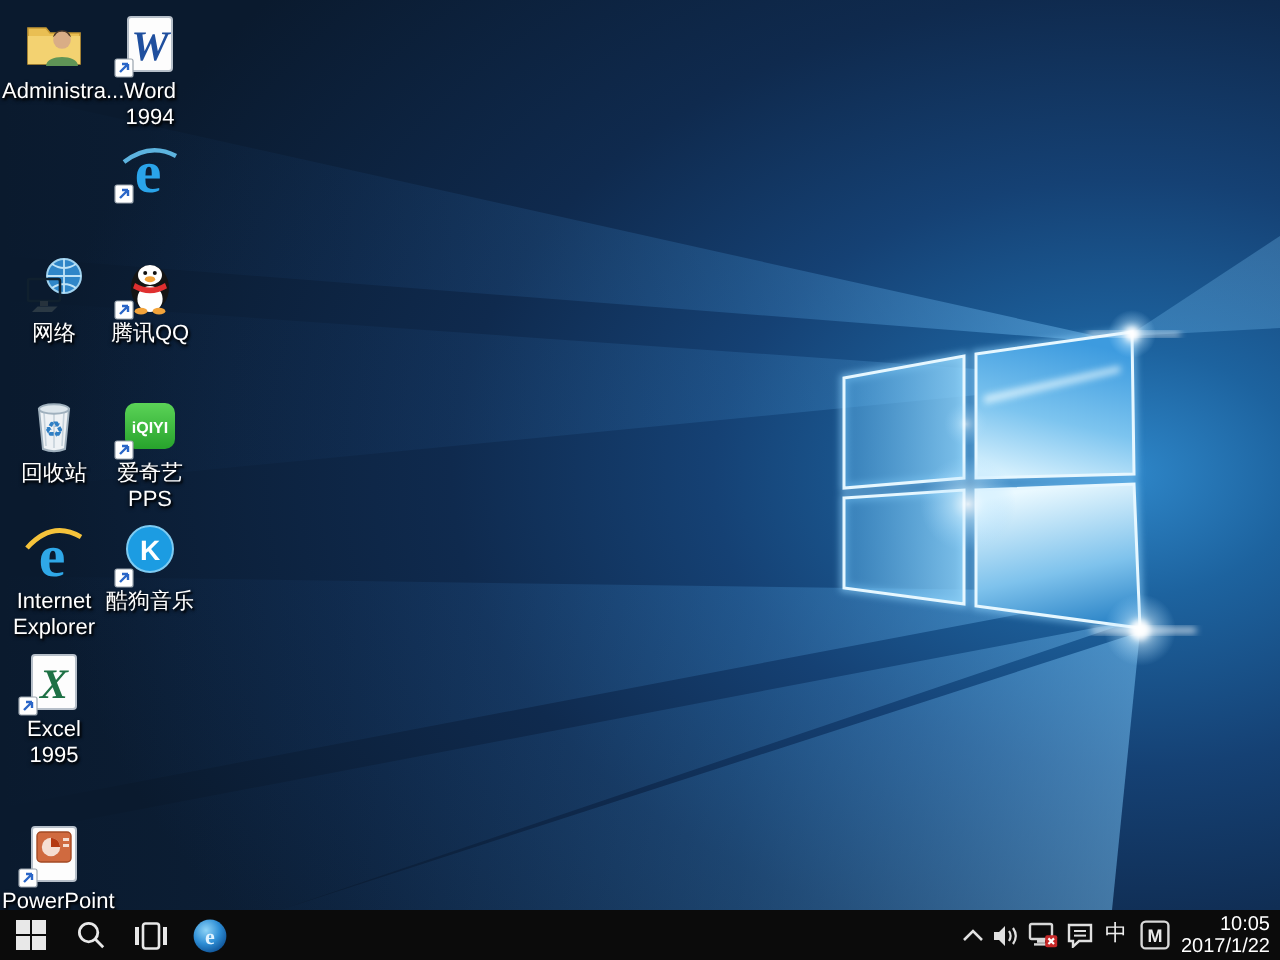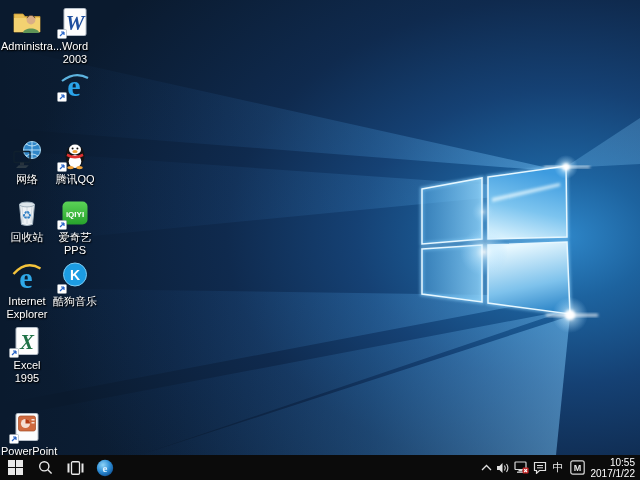--- a/index.html
+++ b/index.html
@@ -12,21 +12,21 @@
     background:#0a1b30; overflow:hidden;
   }
   .wallpaper { position:absolute; left:0; top:0; }
 
   
   .dicon {
     position:absolute; width:48px; display:flex; flex-direction:column;
     align-items:center; cursor:default;
   }
   .c0 { left:3px; } .c1 { left:51px; }
-  .r0 { top:6px; } .r1 { top:69px; } .r2 { top:139px;align-items:center; } .r3 { top:197px; }
+  .r0 { top:6px; } .r1 { top:69px; } .r2 { top:127px;align-items:center; } .r3 { top:197px; }
   .r4 { top:261px; } .r5 { top:325px; } .r6 { top:411px; }
   .art { position:relative; width:32px; height:32px; }
   .art > svg.main { width:32px; height:32px; display:block; }
   .badge {
     position:absolute; left:-2px; bottom:-1px; width:10px; height:10px;
   }
   .lbl {
     margin-top:2px; font-size:11px; line-height:13px; color:#fff;
     text-align:center; white-space:pre-line; max-width:52px;
     text-shadow:0 1px 2px rgba(0,0,0,.95), 1px 1px 1px rgba(0,0,0,.8);
@@ -151,21 +151,21 @@
     <div class="art">
       <svg class="main" viewBox="0 0 32 32">
         <rect x="5" y="2.5" width="22" height="27" rx="1.5" fill="#fdfdfd" stroke="#b6bfc9"></rect>
         <text x="16" y="24" font-size="21" font-weight="bold" font-style="italic" font-family="Liberation Serif, serif" fill="#1f4f9e" text-anchor="middle">W</text>
       </svg>
       <svg class="badge" viewBox="0 0 10 10">
         <rect x="0.5" y="0.5" width="9" height="9" rx="1" fill="#fff" stroke="#9aa4ae" stroke-width="0.6"></rect>
         <path d="M3 7 L7 3 M7 3 h-3 M7 3 v3" stroke="#2a66c8" stroke-width="1.2" fill="none"></path>
       </svg>
     </div>
-    <div class="lbl">Word 2003</div>
+    <div class="lbl">Word 1994</div>
   </div>
 
 
   <div class="dicon c1 r1">
     <div class="art">
       <svg class="main" viewBox="0 0 32 32">
         <text x="15" y="27" font-size="30" font-weight="bold" font-family="Liberation Serif, serif" fill="#2aa4ea" text-anchor="middle">e</text>
         <path d="M3 12 Q16 2 29 9" stroke="#66c4f2" stroke-width="2.2" fill="none" opacity="0.9"></path>
       </svg>
       <svg class="badge" viewBox="0 0 10 10">
@@ -374,17 +374,17 @@
     <div class="tray-btn">
       <span class="ime-zh">中</span>
     </div>
     <div class="tray-btn">
       <svg width="15" height="15" viewBox="0 0 15 15">
         <rect x="0.8" y="0.8" width="13.4" height="13.4" rx="2" stroke="#d8d8d8" stroke-width="1.2" fill="none"></rect>
         <text x="7.5" y="11" font-size="9" font-weight="bold" fill="#e8e8e8" font-family="Liberation Sans, sans-serif" text-anchor="middle">M</text>
       </svg>
     </div>
     <div class="clock">
-      <div>10:55</div>
+      <div>10:05</div>
       <div>2017/1/22</div>
     </div>
   </div>
 </div>
 
 </body></html>

